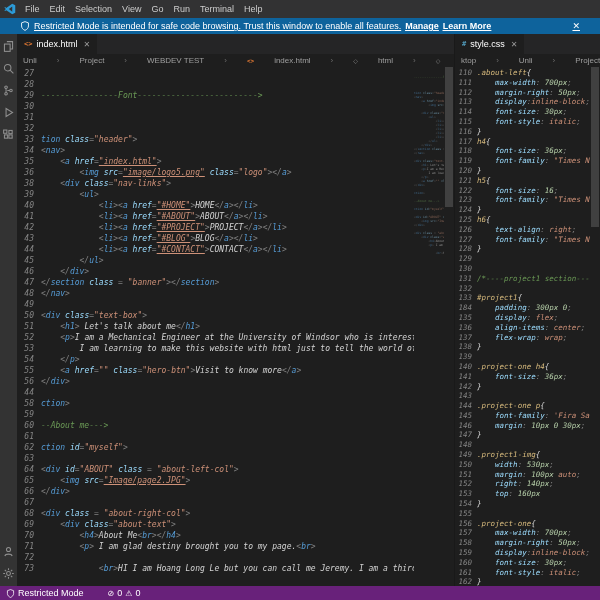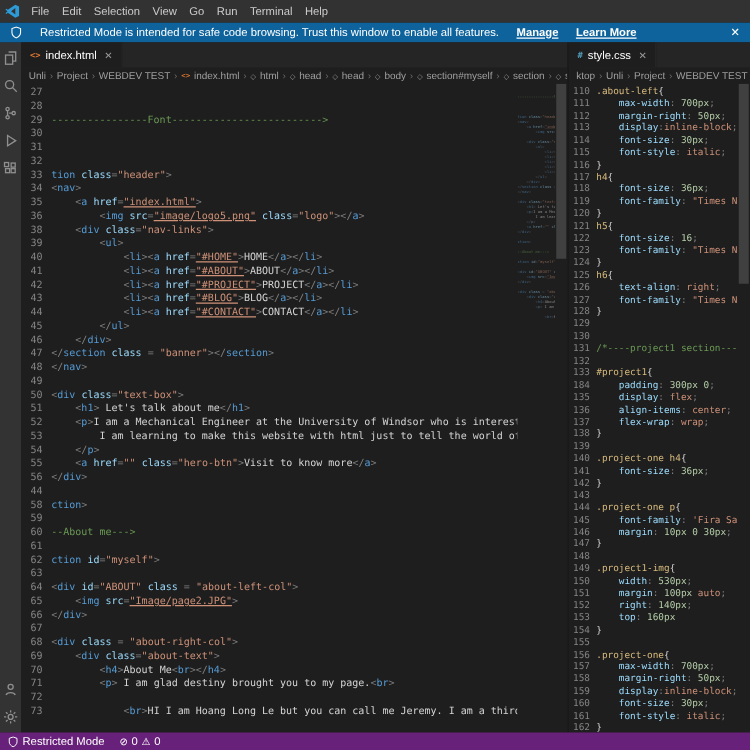--- a/index.html
+++ b/index.html
@@ -9,21 +9,21 @@
 
   
   .titlebar { height:18px; background:#323233; display:flex; align-items:center;
               color:#cccccc; font-size:9px; position:relative; flex-shrink:0; padding-left:4px; }
   .vscode-logo { width:12px; height:12px; margin-right:4px; }
   .menu-item { padding:0 5px; cursor:default; }
   .window-title { position:absolute; left:0; right:0; text-align:center; pointer-events:none; color:#bbbbbb; }
 
   
   .banner { height:16px; background:#0e639c; color:#ffffff; font-size:9px;
-            display:flex; align-items:center; gap:14px; padding:0 8px; flex-shrink:0; }
+            display:flex; align-items:center; gap:4px; padding:0 20px; flex-shrink:0;text-decoration:underline; }
   .banner svg { width:10px; height:10px; flex-shrink:0; }
   .banner .link { text-decoration:underline; font-weight:bold; cursor:pointer; white-space:nowrap; }
   .banner-close { margin-left:auto; font-size:9px; cursor:pointer; }
 
   
   .main { flex:1; display:flex; min-height:0; }
   .activitybar { width:17px; background:#333333; display:flex; flex-direction:column;
                  align-items:center; padding-top:6px; gap:9px; flex-shrink:0; }
   .ab-item { width:13px; height:13px; display:flex; align-items:center; justify-content:center; }
   .ab-item svg { width:13px; height:13px; stroke:#8f8f8f; fill:none; stroke-width:1.3; }
@@ -35,29 +35,29 @@
 
   .tabbar { height:20px; background:#252526; display:flex; font-size:9px; flex-shrink:0; }
   .tab { display:flex; align-items:center; gap:4px; padding:0 7px; background:#1e1e1e;
          color:#ffffff; border-right:1px solid #252526; cursor:pointer; }
   .file-icon { font-family:"DejaVu Sans Mono", monospace; font-weight:bold; font-size:7px; }
   .file-icon.html { color:#e37933; }
   .file-icon.css  { color:#519aba; }
   .tab-close { color:#9a9a9a; font-size:8px; margin-left:2px; }
 
   .breadcrumbs { height:13px; display:flex; align-items:center; font-size:8px; color:#9f9f9f;
-                 padding:0 6px; gap:3px; white-space:nowrap; overflow:hidden; flex-shrink:0; }
+                 padding:0 6px; gap:20px; white-space:nowrap; overflow:hidden; flex-shrink:0; }
   .crumb-sep { color:#6b6b6b; }
   .crumb-icon { font-size:6px; }
   .crumb-icon.sym { color:#8f8f8f; }
   .crumb-icon.html { color:#e37933; font-family:"DejaVu Sans Mono",monospace; font-weight:bold; }
 
   .editor-body { flex:1; display:flex; overflow:hidden; min-height:0; }
   .code-pane { flex:1; overflow:hidden; font-family:"DejaVu Sans Mono", monospace;
-               font-size:8px; padding-top:1px; min-width:0; }
+               font-size:8px; padding-top:1px; min-width:0;font-style:italic; }
   .code-line { display:flex; white-space:pre; }
   .left-code  .code-line { height:11px; line-height:11px; }
   .right-code .code-line { height:9.8px; line-height:9.8px; font-size:7.5px; }
   .ln { flex:0 0 24px; text-align:right; padding-right:7px; color:#858585; }
   .right-code .ln { flex-basis:22px; padding-right:5px; }
   .code-text { flex:1; overflow:hidden; }
 
   
   .tk-c { color:#6a9955;margin-top:48px; } .tk-t { color:#569cd6; } .tk-a { color:#9cdcfe; }
   .tk-s { color:#ce9178; } .tk-u { color:#ce9178; text-decoration:underline; }
@@ -69,21 +69,21 @@
              font-family:"DejaVu Sans Mono", monospace; font-size:3px; opacity:.55; }
   .mm-line { height:4px; line-height:4px; white-space:pre; overflow:hidden; }
 
   .scrollbar { width:10px; flex-shrink:0; position:relative; }
   .sb-thumb { position:absolute; top:0; left:1px; right:1px; background:rgba(121,121,121,.38); }
   .thumb-left { height:140px; }
   .thumb-right { height:160px; }
 
   
   .statusbar { height:14px; background:#68217a; color:#ffffff; display:flex; align-items:center;
-               font-size:9px; padding:0 6px; gap:12px; flex-shrink:0; }
+               font-size:9px; padding:0 6px; gap:24px; flex-shrink:0; }
   .status-item { display:flex; align-items:center; gap:3px; cursor:pointer; }
   .status-item svg { width:9px; height:9px; }
   .st-ic { font-size:8px; }
 </style>
 </head>
 <body>
 
 <div id="window">
 
   <div class="titlebar">

